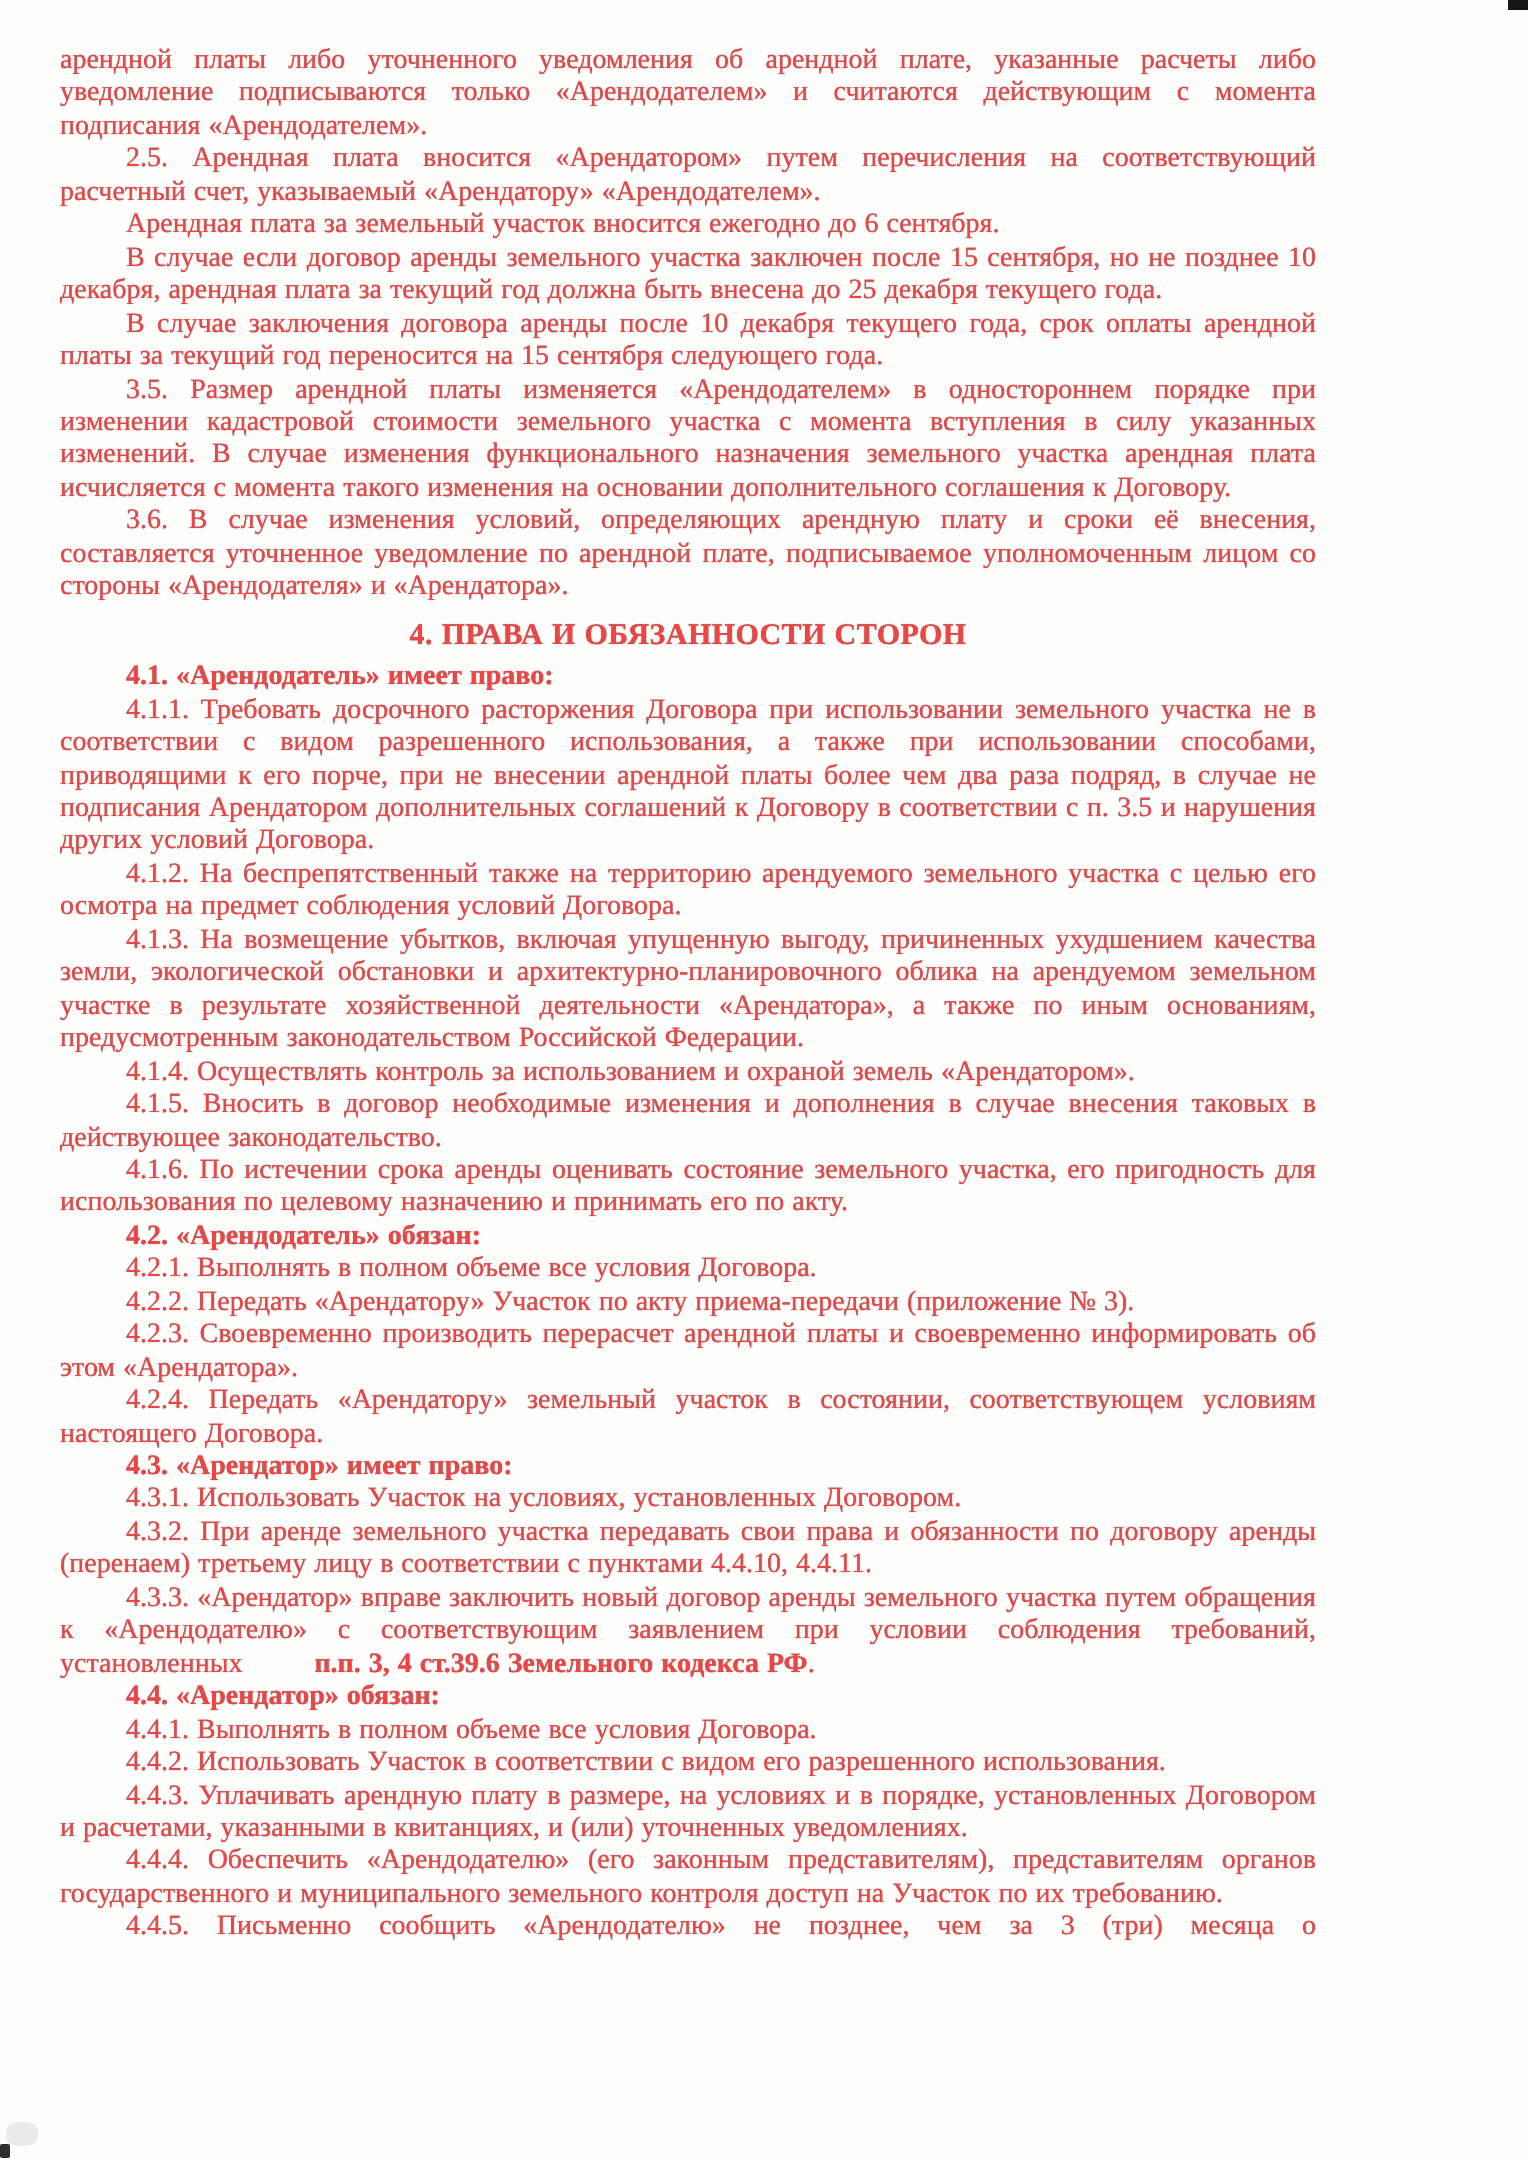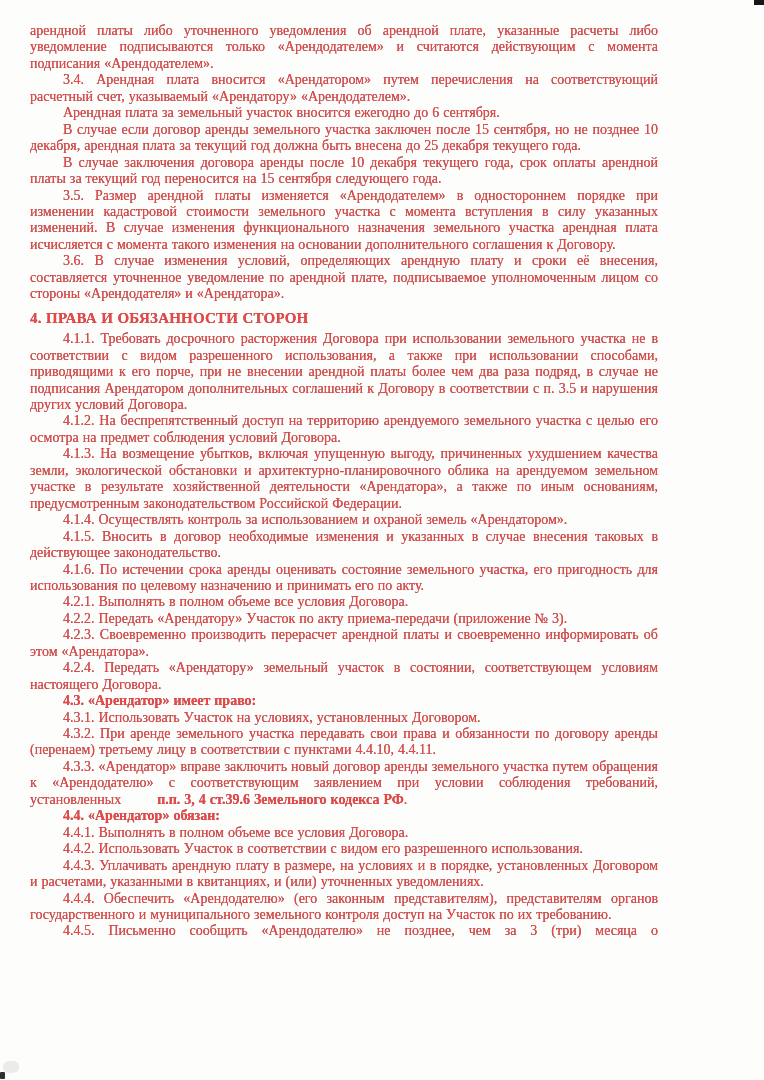--- a/index.html
+++ b/index.html
@@ -26,21 +26,21 @@
     text-align: justify;
     text-shadow: 0 0 0.5px rgba(25,25,25,0.65);
     word-spacing: 0.5px;
   }
   .blk { margin: 0; padding: 0; }
   .paragraph, .paragraph-last, .subheading { text-indent: 33px; }
   .continuation { text-indent: 0; }
   .subheading { font-weight: 700; text-align: left; }
   .heading {
     text-indent: 0;
-    text-align: left;
+    text-align: center;
     font-weight: 700;
     font-size: 15px;
     margin: 7px 0 5px 0;
     letter-spacing: 0.2px;
   }
   .paragraph-last { text-align-last: justify; }
   .bold { font-weight: 700; margin-left: 32px; }
   
   .artifact-top-right {
     position: absolute;
@@ -62,33 +62,35 @@
     background: rgba(130,130,130,0.14);
     border-radius: 40%;
   }
 </style>
 </head>
 <body>
 
 <div class="page">
   <div class="doc">
       <p class="blk continuation">арендной платы либо уточненного уведомления об арендной плате, указанные расчеты либо уведомление подписываются только «Арендодателем» и считаются действующим с момента подписания «Арендодателем».</p>
-      <p class="blk paragraph">3.4. Арендная плата вносится «Арендатором» путем перечисления на соответствующий расчетный счет, указываемый «Арендатору» «Арендодателем».</p>
+      <p class="blk paragraph">2.5. Арендная плата вносится «Арендатором» путем перечисления на соответствующий расчетный счет, указываемый «Арендатору» «Арендодателем».</p>
       <p class="blk paragraph">Арендная плата за земельный участок вносится ежегодно до 6 сентября.</p>
       <p class="blk paragraph">В случае если договор аренды земельного участка заключен после 15 сентября, но не позднее 10 декабря, арендная плата за текущий год должна быть внесена до 25 декабря текущего года.</p>
       <p class="blk paragraph">В случае заключения договора аренды после 10 декабря текущего года, срок оплаты арендной платы за текущий год переносится на 15 сентября следующего года.</p>
       <p class="blk paragraph">3.5. Размер арендной платы изменяется «Арендодателем» в одностороннем порядке при изменении кадастровой стоимости земельного участка с момента вступления в силу указанных изменений. В случае изменения функционального назначения земельного участка арендная плата исчисляется с момента такого изменения на основании дополнительного соглашения к Договору.</p>
       <p class="blk paragraph">3.6. В случае изменения условий, определяющих арендную плату и сроки её внесения, составляется уточненное уведомление по арендной плате, подписываемое уполномоченным лицом со стороны «Арендодателя» и «Арендатора».</p>
       <p class="blk heading">4. ПРАВА И ОБЯЗАННОСТИ СТОРОН</p>
+      <p class="blk subheading">4.1. «Арендодатель» имеет право:</p>
       <p class="blk paragraph">4.1.1. Требовать досрочного расторжения Договора при использовании земельного участка не в соответствии с видом разрешенного использования, а также при использовании способами, приводящими к его порче, при не внесении арендной платы более чем два раза подряд, в случае не подписания Арендатором дополнительных соглашений к Договору в соответствии с п. 3.5 и нарушения других условий Договора.</p>
-      <p class="blk paragraph">4.1.2. На беспрепятственный доступ на территорию арендуемого земельного участка с целью его осмотра на предмет соблюдения условий Договора.</p>
+      <p class="blk paragraph">4.1.2. На беспрепятственный также на территорию арендуемого земельного участка с целью его осмотра на предмет соблюдения условий Договора.</p>
       <p class="blk paragraph">4.1.3. На возмещение убытков, включая упущенную выгоду, причиненных ухудшением качества земли, экологической обстановки и архитектурно-планировочного облика на арендуемом земельном участке в результате хозяйственной деятельности «Арендатора», а также по иным основаниям, предусмотренным законодательством Российской Федерации.</p>
       <p class="blk paragraph">4.1.4. Осуществлять контроль за использованием и охраной земель «Арендатором».</p>
-      <p class="blk paragraph">4.1.5. Вносить в договор необходимые изменения и указанных в случае внесения таковых в действующее законодательство.</p>
+      <p class="blk paragraph">4.1.5. Вносить в договор необходимые изменения и дополнения в случае внесения таковых в действующее законодательство.</p>
       <p class="blk paragraph">4.1.6. По истечении срока аренды оценивать состояние земельного участка, его пригодность для использования по целевому назначению и принимать его по акту.</p>
+      <p class="blk subheading">4.2. «Арендодатель» обязан:</p>
       <p class="blk paragraph">4.2.1. Выполнять в полном объеме все условия Договора.</p>
       <p class="blk paragraph">4.2.2. Передать «Арендатору» Участок по акту приема-передачи (приложение № 3).</p>
       <p class="blk paragraph">4.2.3. Своевременно производить перерасчет арендной платы и своевременно информировать об этом «Арендатора».</p>
       <p class="blk paragraph">4.2.4. Передать «Арендатору» земельный участок в состоянии, соответствующем условиям настоящего Договора.</p>
       <p class="blk subheading">4.3. «Арендатор» имеет право:</p>
       <p class="blk paragraph">4.3.1. Использовать Участок на условиях, установленных Договором.</p>
       <p class="blk paragraph">4.3.2. При аренде земельного участка передавать свои права и обязанности по договору аренды (перенаем) третьему лицу в соответствии с пунктами 4.4.10, 4.4.11.</p>
       <p class="blk paragraph"><span>4.3.3. «Арендатор» вправе заключить новый договор аренды земельного участка путем обращения к «Арендодателю» с соответствующим заявлением при условии соблюдения требований, установленных </span><span class="bold">п.п. 3, 4 ст.39.6 Земельного кодекса РФ</span><span>.</span></p>
       <p class="blk subheading">4.4. «Арендатор» обязан:</p>
       <p class="blk paragraph">4.4.1. Выполнять в полном объеме все условия Договора.</p>

